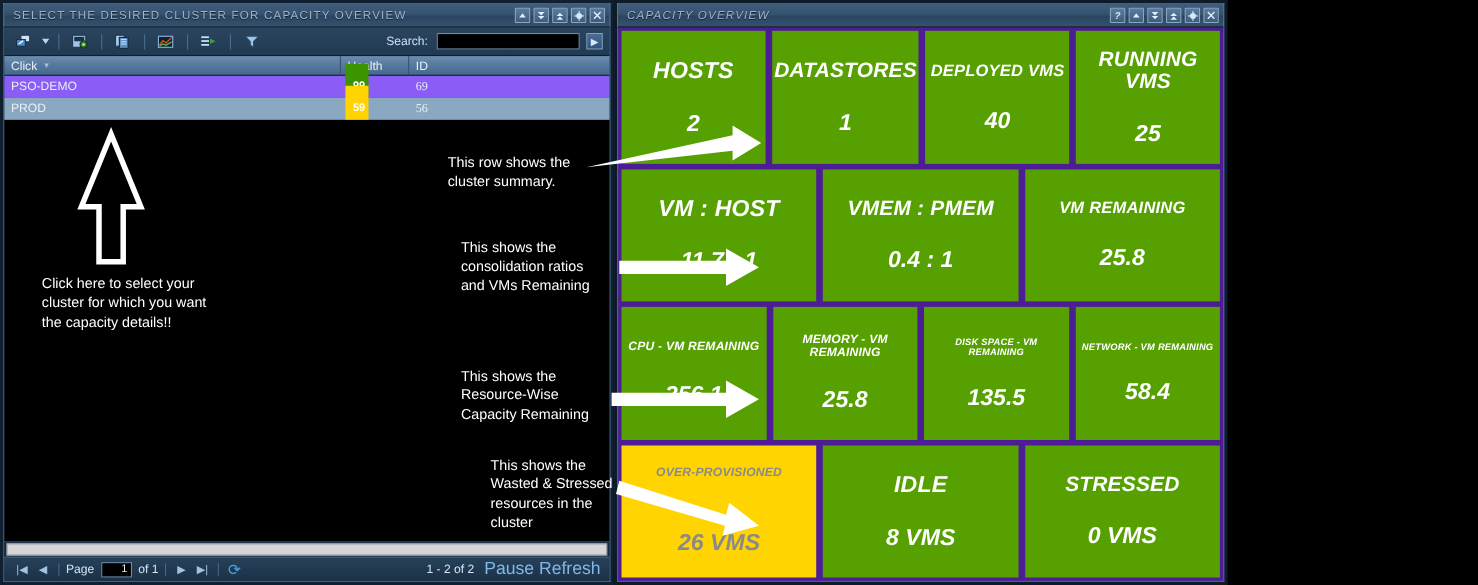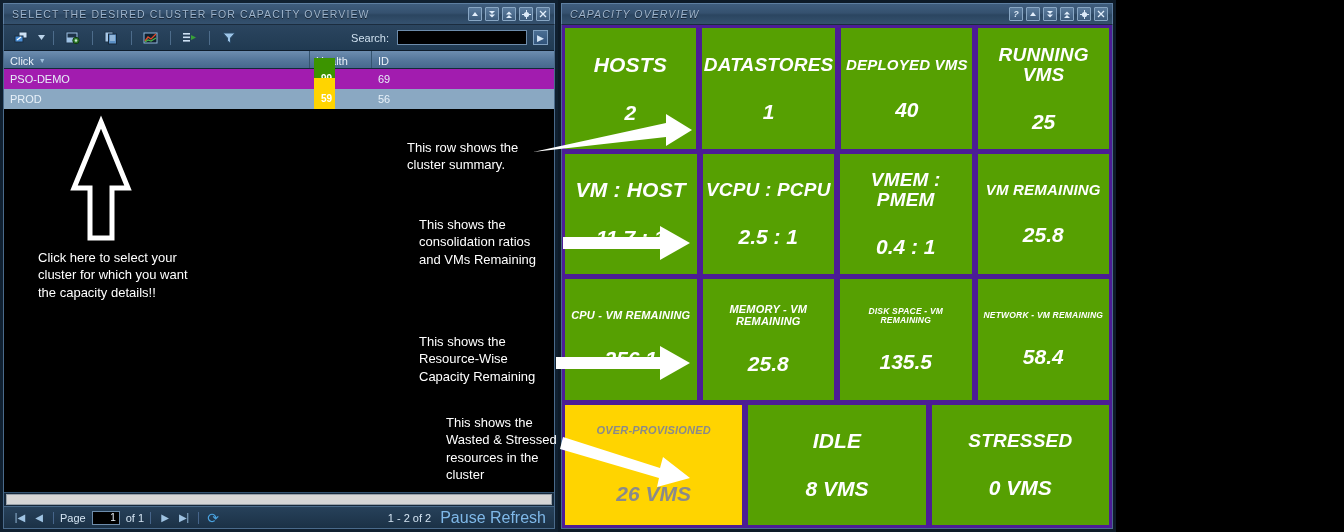--- a/index.html
+++ b/index.html
@@ -83,25 +83,25 @@
     border-right: 1px solid #2b4károly; display:flex; align-items:center;
     white-space:nowrap;
   }
   .gh-cell { border-right: 1px solid #35546f; }
   .gh-name { width: 306px; }
   .gh-health { width: 62px; }
   .gh-id { flex:1; border-right:none; }
   .sort-caret { margin-left:5px; font-size:7px; color:#9fc0dd; }
 
   .grid-row { display:flex; height: 20px; align-items:center; font-size: 11px; }
-  .grid-row.odd { background: #a21caf; color:#e7eff7; }
+  .grid-row.odd { background: #8b5cf6; color:#e7eff7; }
   .grid-row.even { background: #8aa8c2; color:#e8f1f9; }
   .gr-name { width: 306px; padding-left: 6px; white-space:nowrap; }
   .gr-health { width: 62px; padding-left: 4px; }
-  .gr-id { flex:1; padding-left:6px; }
+  .gr-id { flex:1; padding-left:6px;font-family:Liberation Serif, serif; }
   .health-chip {
     display:inline-block; min-width:21px; text-align:right;
     font-size:10px; font-weight:bold; color:#fff; padding: 15px 3px;
     line-height: 12px;
   }
 
   .canvas-area { flex: 1; background: #000; position: relative; min-height:0; }
 
   .hscroll {
     height: 14px; background: #16293c;
@@ -378,24 +378,20 @@
         <div class="tile tile-green t-lg">
           <div class="tile-label">RUNNING VMS</div>
           <div class="tile-value">25</div>
         </div>
       </div>
 
       <div class="tile-row">
         <div class="tile tile-green t-xl">
           <div class="tile-label">VM : HOST</div>
           <div class="tile-value">11.7 : 1</div>
-        </div>
-        <div class="tile tile-green t-lg">
-          <div class="tile-label">VCPU : PCPU</div>
-          <div class="tile-value">2.5 : 1</div>
         </div>
         <div class="tile tile-green t-lg">
           <div class="tile-label">VMEM : PMEM</div>
           <div class="tile-value">0.4 : 1</div>
         </div>
         <div class="tile tile-green t-md">
           <div class="tile-label">VM REMAINING</div>
           <div class="tile-value">25.8</div>
         </div>
       </div>

